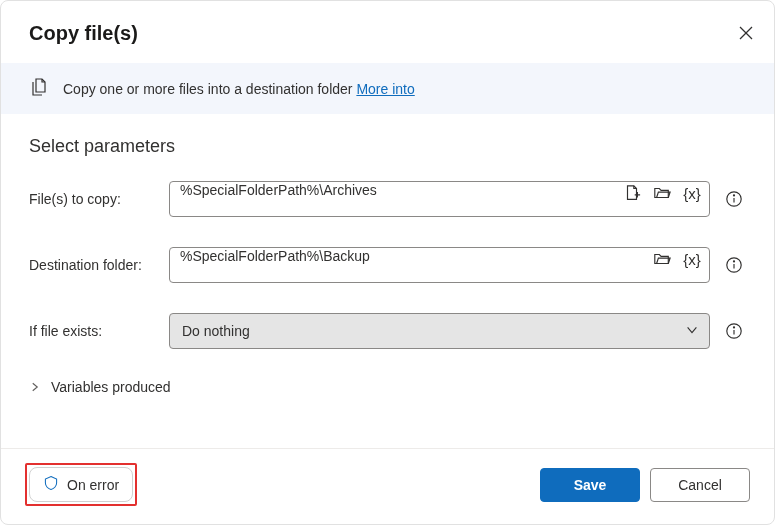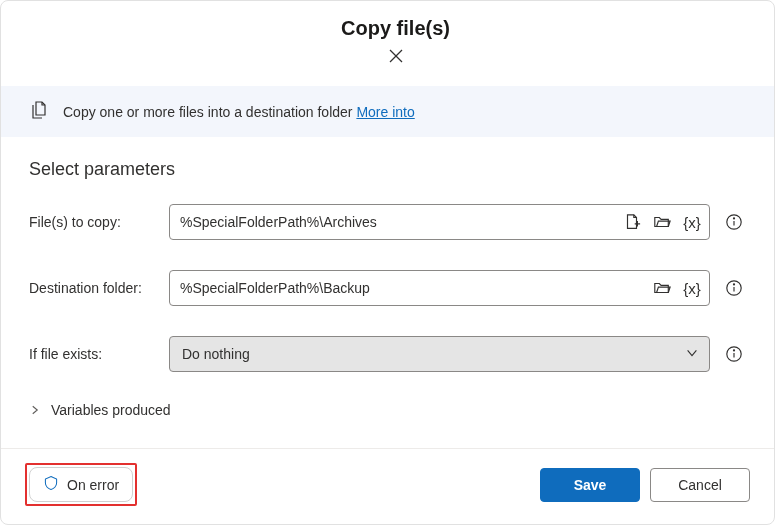--- a/index.html
+++ b/index.html
@@ -18,21 +18,20 @@
       border-radius: 8px;
       display: flex;
       flex-direction: column;
       overflow: hidden;
     }
     .header {
       display: flex;
       justify-content: space-between;
       align-items: center;
       padding: 16px 12px 14px 28px;
-      flex-direction: column;
     }
     .header-title {
       font-size: 20px;
       font-weight: 600;
       color: #1b1a19;
     }
     .close-btn {
       background: transparent;
       border: none;
       cursor: pointer;
@@ -78,21 +77,21 @@
     }
     .form-label {
       width: 140px;
       flex-shrink: 0;
       font-size: 14px;
       color: #323130;
     }
     .input-wrap {
       flex: 1;
       display: flex;
-      align-items: center;
+      align-items: flex-start;
       border: 1px solid #8a8886;
       border-radius: 4px;
       height: 36px;
       padding: 0 6px 0 10px;
       background: #fff;
     }
     .input-wrap input {
       flex: 1;
       border: none;
       outline: none;

